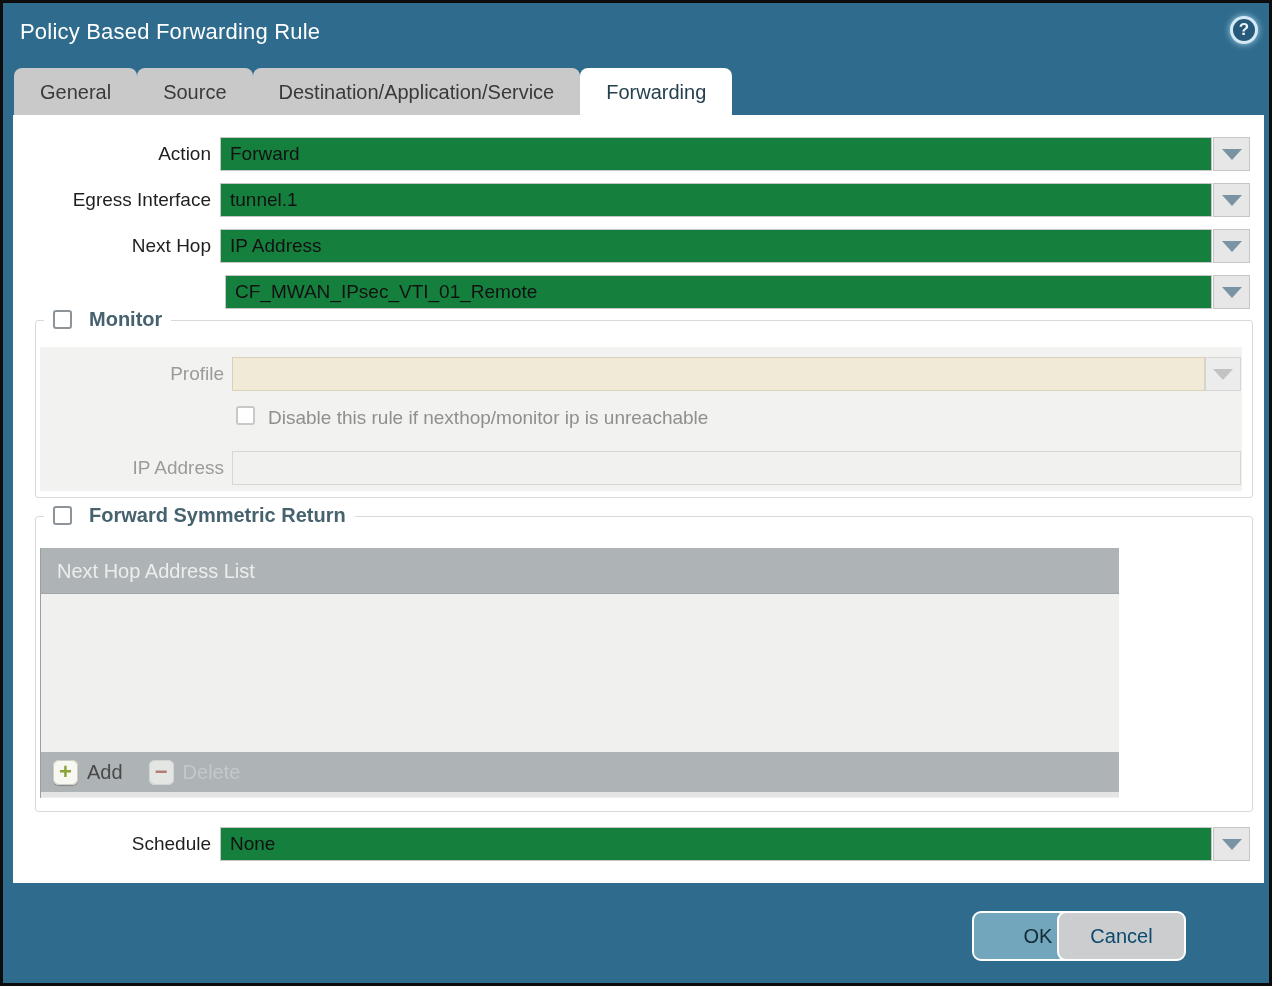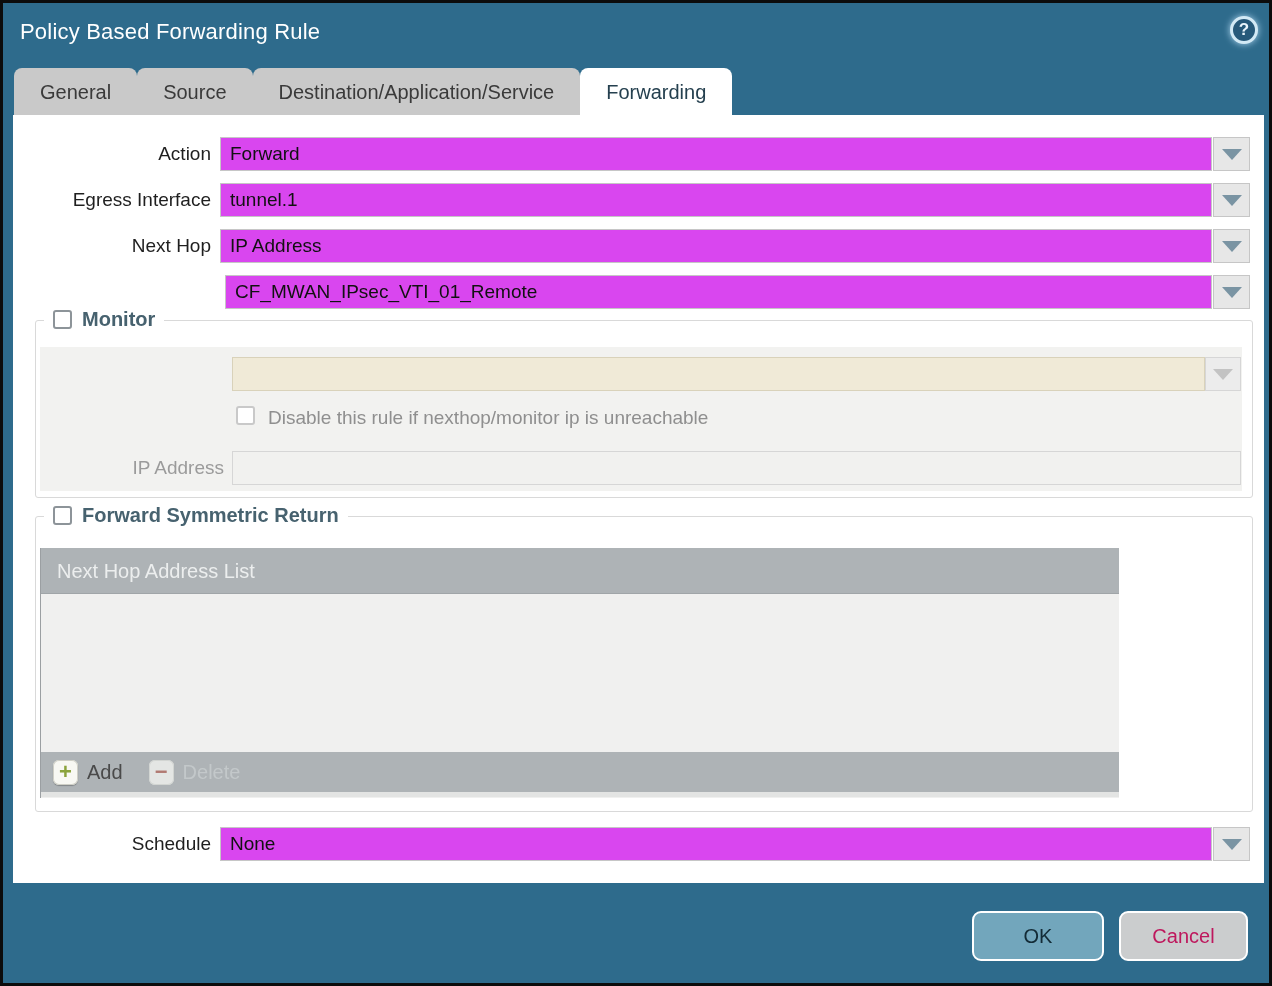--- a/index.html
+++ b/index.html
@@ -26,41 +26,41 @@
     line-height:49px; font-size:20px; color:#3a3a3a; white-space:nowrap; cursor:pointer;
   }
   .tab.active { background:#ffffff; color:#25404f; }
   .panel { position:absolute; left:10px; top:112px; width:1251px; height:768px; background:#ffffff; }
 
   .lbl {
     position:absolute; width:190px; text-align:right;
     font-size:19px; color:#1f1f1f; line-height:34px;
   }
   .field {
-    position:absolute; height:34px; background:#d946ef;
+    position:absolute; height:34px; background:#15803d;
     border:1px solid #c6c6c6; font-size:19px; color:#111;
     line-height:32px; padding-left:9px; white-space:nowrap; overflow:hidden; cursor:pointer;
   }
   .ddbtn {
     position:absolute; width:37px; height:34px; background:#e7e7e7;
     border:1px solid #c6c6c6; display:flex; align-items:center; justify-content:center; cursor:pointer;
   }
   .arrow {
     width:0; height:0; border-left:10px solid transparent; border-right:10px solid transparent;
     border-top:11px solid #7a94a3; filter:drop-shadow(0 1px 0 #5f7general000);
   }
   .ddbtn.disabled { background:#ececec; border-color:#d6d6d6; cursor:default; }
   .ddbtn.disabled .arrow { border-top-color:#c3c3c3; }
 
   .fieldset {
     position:absolute; border:1px solid #d9d9d9; border-radius:3px; background:#ffffff;
   }
   .sec-legend {
     position:absolute; top:-13px; left:8px; background:#ffffff; padding:0 9px;
-    display:flex; align-items:center; gap:10px;
+    display:flex; align-items:center; gap:17px;
     font-size:20px; font-weight:bold; color:#47626f; white-space:nowrap;
   }
   .cb {
     width:19px; height:19px; background:#ffffff;
     border:2px solid #8d9499; border-radius:3px; cursor:pointer; flex:none;
   }
   .cb.disabled { border-color:#c9c9c9; cursor:default; }
 
   .graybody { position:absolute; background:#f2f2f0; }
   .lbl.dim { color:#9b9b9b; }
@@ -85,21 +85,21 @@
   .rowbtn.add { color:#4a4a4a; }
   .rowbtn.add .ic { color:#8ba33c; }
   .rowbtn.del { color:#c3c8ca; cursor:default; }
   .rowbtn.del .ic { color:#b17a72; background:#e4e6e4; box-shadow:inset 0 0 0 1px #d2d5d2; }
 
   .btn {
     position:absolute; height:50px; border:2px solid #ffffff; border-radius:9px;
     font-size:20px; text-align:center; line-height:46px; cursor:pointer;margin-left:6px;
   }
   .btn.ok { left:963px; top:908px; width:132px; background:#72a6bc; color:#132b36; }
-  .btn.cancel { left:1110px; top:908px; width:129px; background:#cbcdce; color:#be185d; }
+  .btn.cancel { left:1048px; top:908px; width:129px; background:#cbcdce; color:#0c4a6e; }
 </style>
 </head>
 <body>
 
 <div class="dialog">
 
   <div class="title">Policy Based Forwarding Rule</div>
   <div class="help">?</div>
 
   <div class="tabs">
@@ -134,20 +134,21 @@
       <span class="arrow"></span>
     </div>
 
     <div class="fieldset" style="left:22px; top:205px; width:1218px; height:178px;">
       <div class="sec-legend">
         <span class="cb"></span>
         <span>Monitor</span>
       </div>
       <div class="graybody" style="left:4px; top:26px; width:1202px; height:144px;"></div>
 
+      <div class="lbl dim" style="left:0px; top:36px; width:188px;">Profile</div>
       <div class="field cream" style="left:196px; top:36px; width:973px;"></div>
       <div class="ddbtn disabled" style="left:1169px; top:36px; width:36px;">
         <span class="arrow"></span>
       </div>
 
       <div class="cb disabled" style="position:absolute; left:200px; top:85px;"></div>
       <div class="dis-label" style="left:232px; top:86px;">Disable this rule if nexthop/monitor ip is unreachable</div>
 
       <div class="lbl dim" style="left:0px; top:130px; width:188px;">IP Address</div>
       <div class="field dim" style="left:196px; top:130px; width:1009px;"></div>

